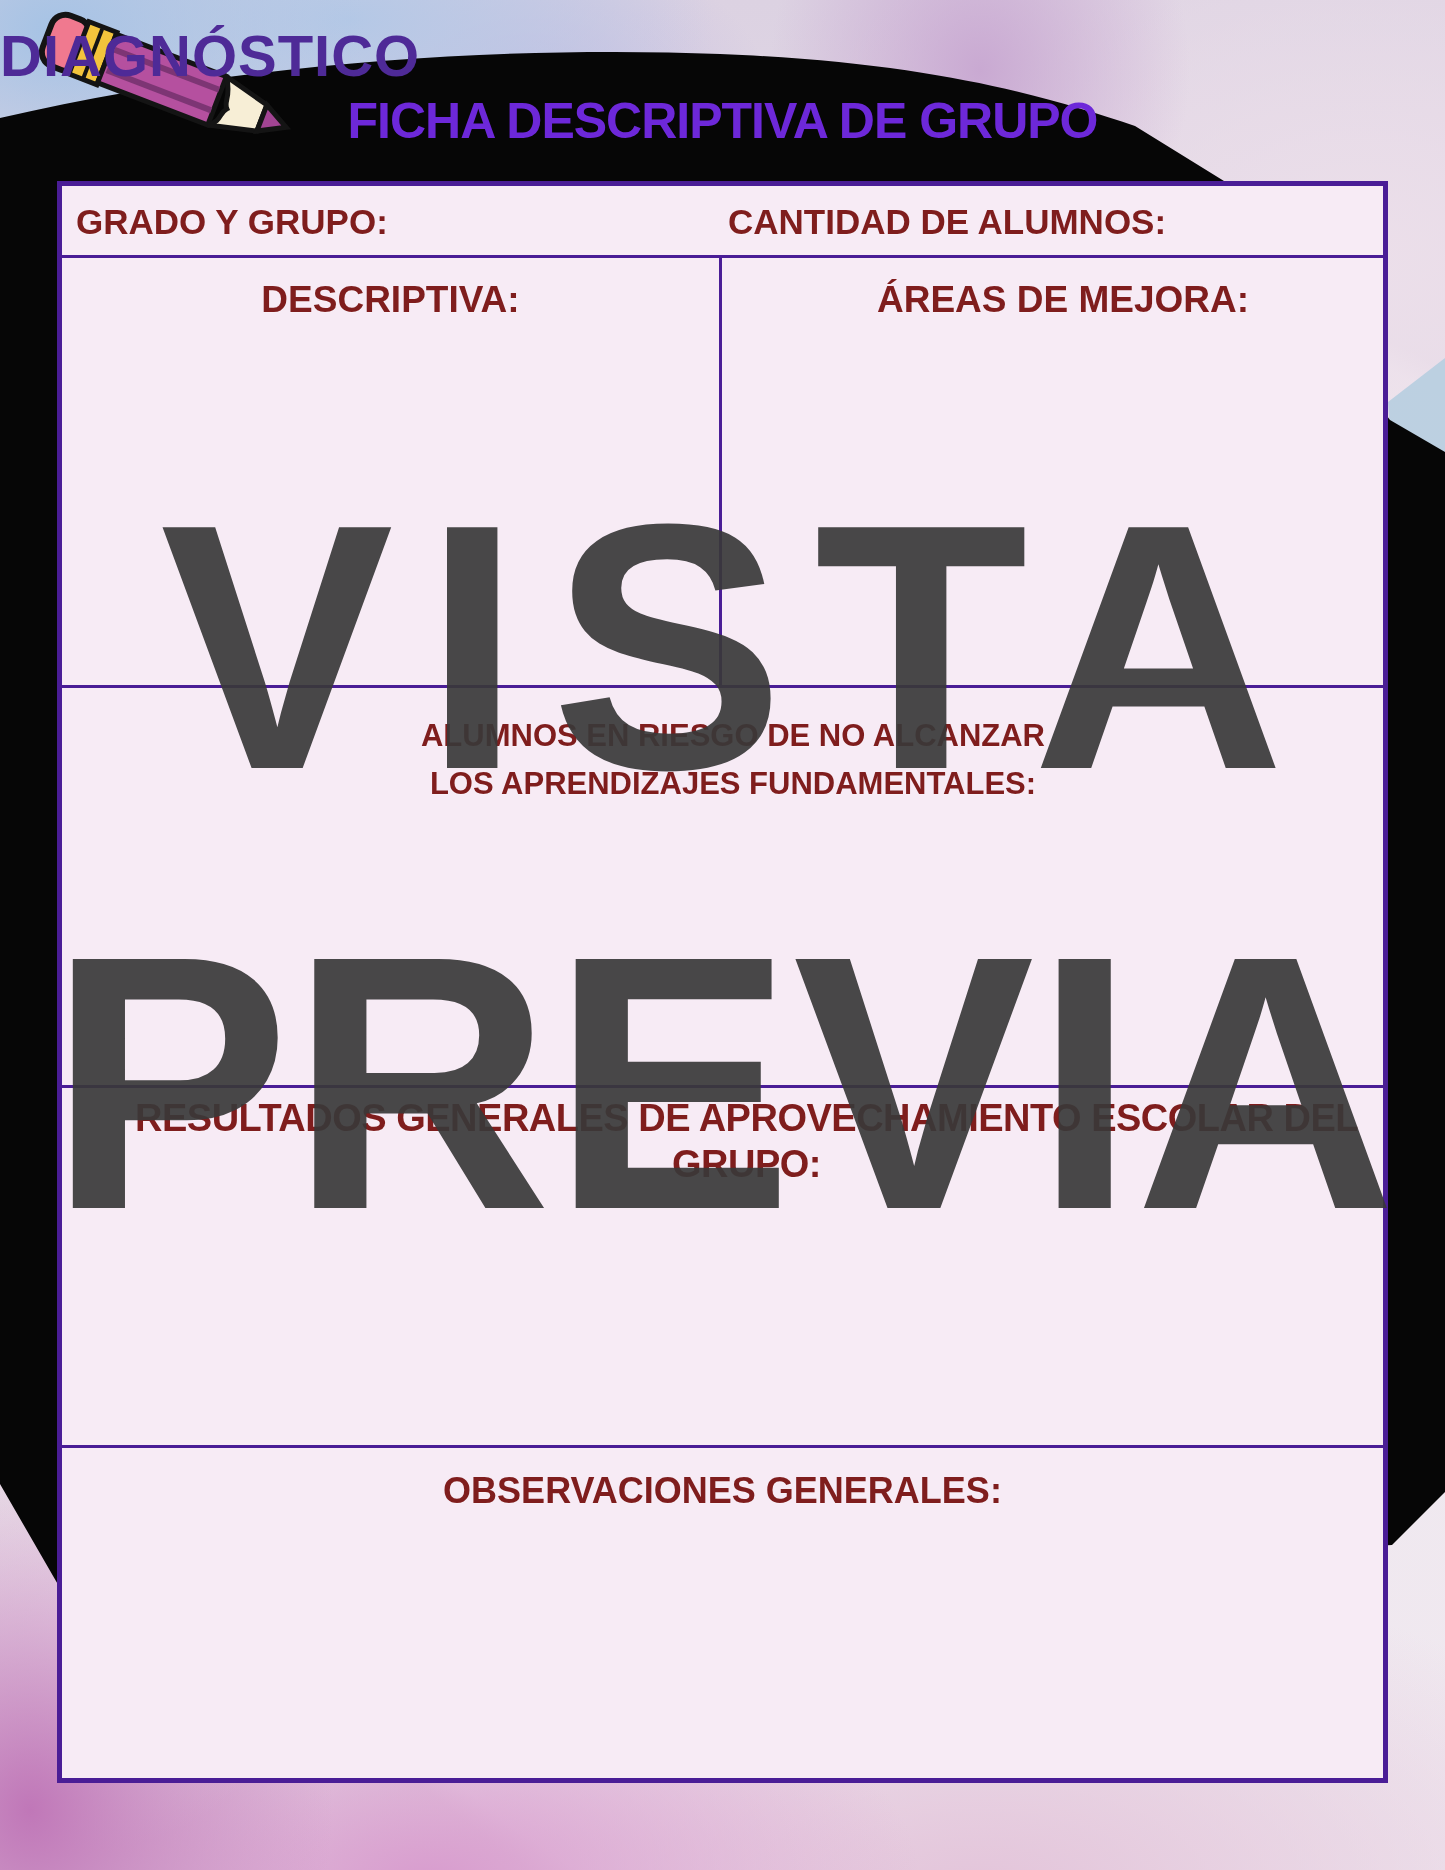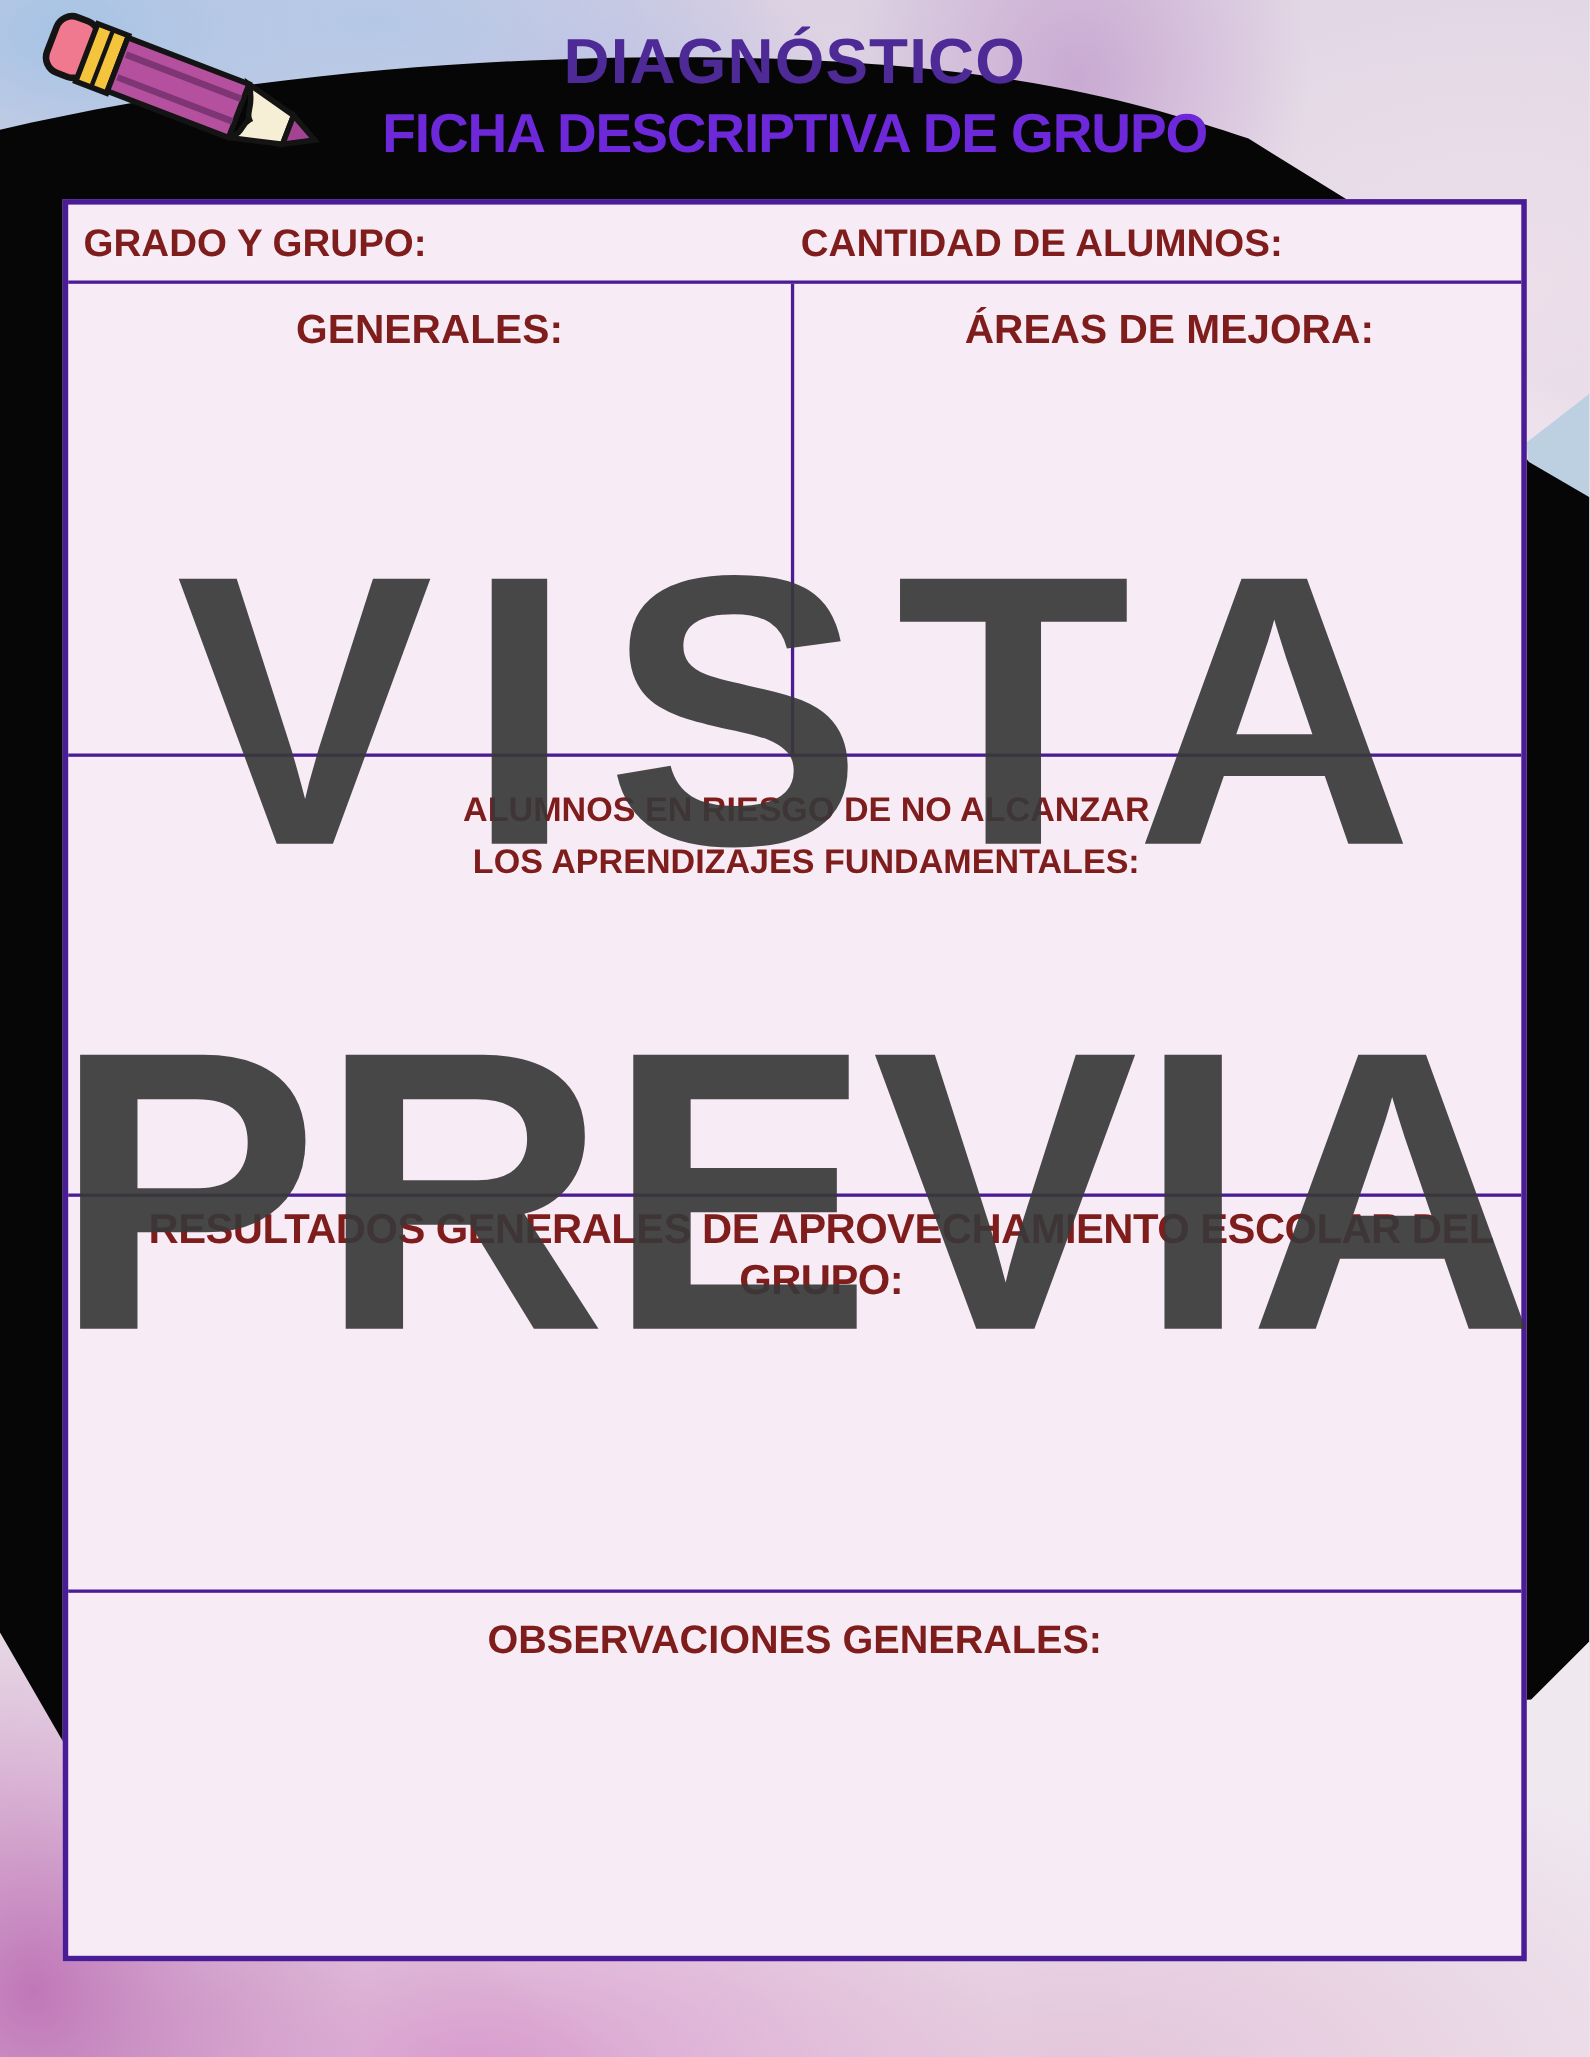--- a/index.html
+++ b/index.html
@@ -31,21 +31,21 @@
   .r2,.r3,.r4,.r5{border-top:3px solid #4a1d96;}
   .split{display:flex;height:100%;}
   .cell{box-sizing:border-box;height:100%;}
   .cell.left{width:660px;border-right:3px solid #4a1d96;}
   .cell.right{flex:1;padding-left:21px;}
   .lbl{font-weight:bold;color:#7f1d1d;letter-spacing:0;line-height:1.2;
        text-shadow:0 1px 0 rgba(255,255,255,.25);}
   .center{text-align:center;}
 
   
-  .title1{position:absolute;left:0;width:100%;top:22px;text-align:center;
+  .title1{position:absolute;left:0;width:100%;top:22px;text-align:left;
           font-size:58px;font-weight:bold;color:#4e2a97;letter-spacing:1px;z-index:3;}
   .title2{position:absolute;left:0;width:100%;top:92px;text-align:center;
           font-size:50px;font-weight:bold;color:#6d28d9;letter-spacing:-1px;z-index:3;}
 
   
   .wm{position:absolute;left:0;width:100%;text-align:center;font-weight:bold;
       color:rgba(56,56,56,.92);z-index:5;line-height:1;white-space:nowrap;}
   .wm1{top:472px;font-size:350px;letter-spacing:30px;padding-left:30px;box-sizing:border-box;}
   .wm2{top:902px;font-size:362px;letter-spacing:0;}
 </style>
@@ -93,21 +93,21 @@
   <div class="row" style="top:0;height:69px;">
     <span class="lbl" style="position:absolute;left:14px;top:15px;font-size:35px;">GRADO Y GRUPO:</span>
     <span style="position:absolute;left:300px;top:15px;font-size:30px;color:#333;"></span>
     <span class="lbl" style="position:absolute;left:666px;top:15px;font-size:35px;">CANTIDAD DE ALUMNOS:</span>
     <span style="position:absolute;left:1090px;top:15px;font-size:30px;color:#333;"></span>
   </div>
 
   <div class="row r2" style="top:69px;height:430px;">
     <div class="split">
       <div class="cell left">
-        <div class="lbl center" style="padding-top:20px;font-size:37px;">GENERALES:</div>
+        <div class="lbl center" style="padding-top:20px;font-size:37px;">DESCRIPTIVA:</div>
         <div class="center"></div>
       </div>
       <div class="cell right">
         <div class="lbl center" style="padding-top:20px;font-size:37px;">ÁREAS DE MEJORA:</div>
         <div class="center"></div>
       </div>
     </div>
   </div>
 
   <div class="row r3" style="top:499px;height:400px;">

